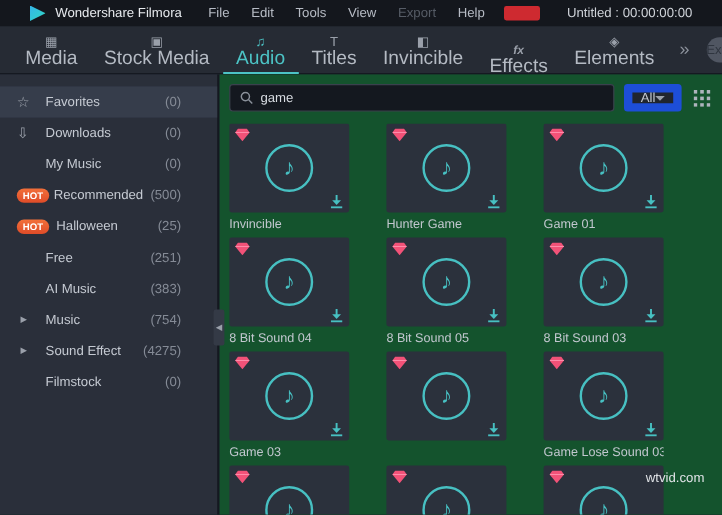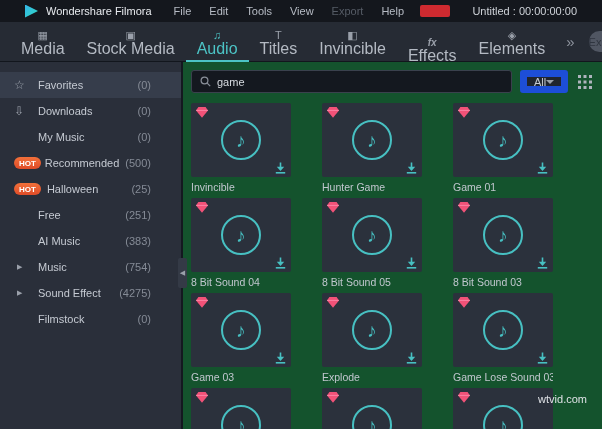--- a/index.html
+++ b/index.html
@@ -351,21 +351,20 @@
       </svg>
       <div class="circle">
         <span>♪</span>
       </div>
       <svg class="dl" width="11" height="12" viewBox="0 0 11 12">
         <line x1="5.5" y1="0.5" x2="5.5" y2="5.6" stroke="#47c0c2" stroke-width="1.6"></line>
         <polygon points="1.8,4.8 9.2,4.8 5.5,8.9" fill="#47c0c2"></polygon>
         <rect x="0.8" y="10" width="9.4" height="1.6" fill="#47c0c2"></rect>
       </svg>
     </div>
-    <div class="card-label">Explode</div>
   </div>
         <div class="card">
     <div class="thumb">
       <svg class="gem" width="12" height="11" viewBox="0 0 12 11">
         <polygon points="2.4,0 9.6,0 12,3.4 6,10.8 0,3.4" fill="#f25278"></polygon>
         <polyline points="0,3.4 12,3.4" stroke="#ff8fae" stroke-width="0.8" fill="none"></polyline>
       </svg>
       <div class="circle">
         <span>♪</span>
       </div>

